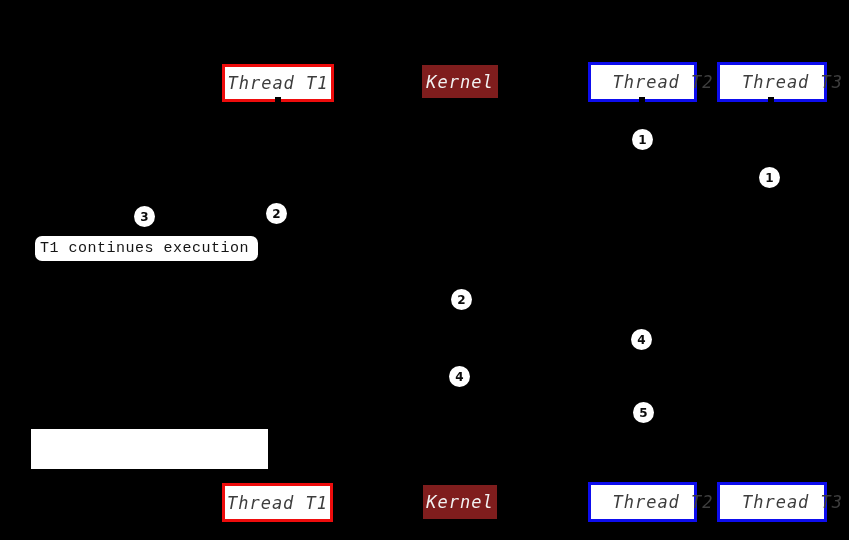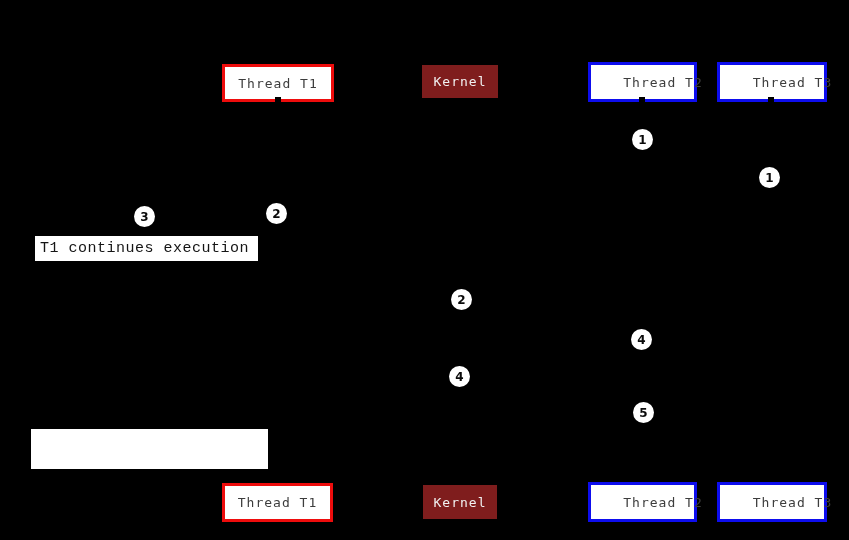--- a/index.html
+++ b/index.html
@@ -3,36 +3,36 @@
 <meta charset="utf-8">
 <style>
   html, body { margin:0; padding:0; background:#000; }
   .canvas {
     position:relative; width:849px; height:540px; background:#000000;
     overflow:hidden; font-family:"DejaVu Sans Mono", monospace;
   }
   .box {
     position:absolute; box-sizing:border-box; background:#ffffff; color:#3d3d3d;
     display:flex; align-items:center; justify-content:center;
-    font-size:13px; letter-spacing:1px; white-space:nowrap;
+    font-size:17px; letter-spacing:1px; white-space:nowrap;font-style:italic;
   }
   .red-outline  { border:3px solid #ee0c0c; }
   .blue-outline { border:3px solid #0d0dee;padding-left:41px; }
   .blue-fill    { background:#7f1d1d; color:#f2f2f2; border:none; }
   .marker {
     position:absolute; width:21px; height:21px; border-radius:50%;
     background:#ffffff; color:#0a0a0a;
     display:flex; align-items:center; justify-content:center;
     font:bold 12px "DejaVu Sans", sans-serif;
   }
   .annotation {
     position:absolute; left:35px; top:236px; width:223px; height:25px;
     box-sizing:border-box; background:#ffffff; color:#151515;
     font:15px "Liberation Mono", monospace; letter-spacing:0.5px;
-    display:flex; align-items:center; padding-left:5px;
+    display:flex; align-items:center; padding-left:5px;border-radius:7px;
   }
   .blank-box {
     position:absolute; left:31px; top:429px; width:237px; height:40px;
     background:#ffffff;
   }
   .notch { position:absolute; width:6px; height:6px; background:#000000; }
 </style>
 </head>
 <body>
 

